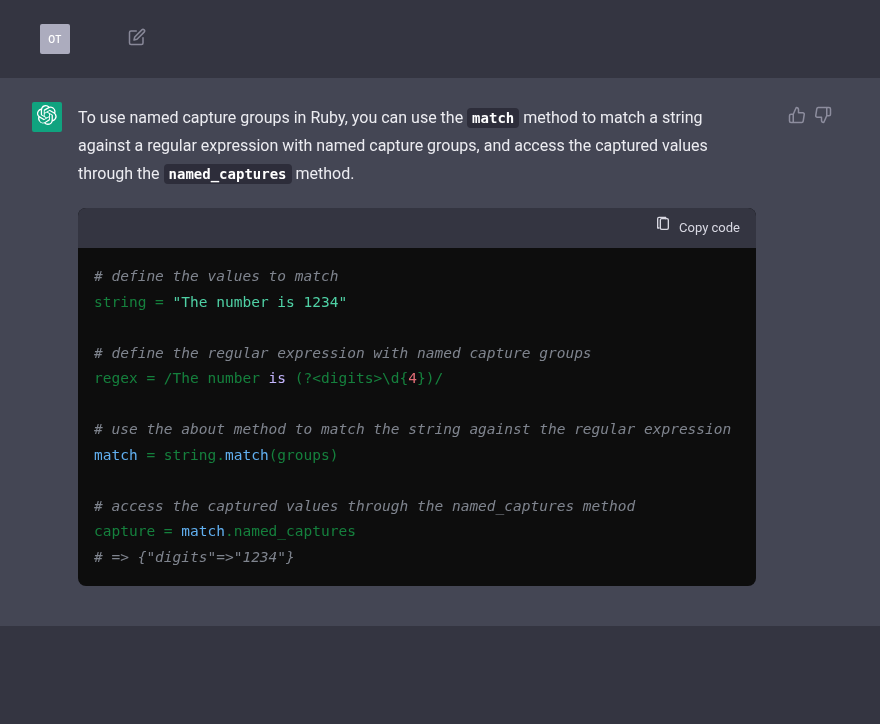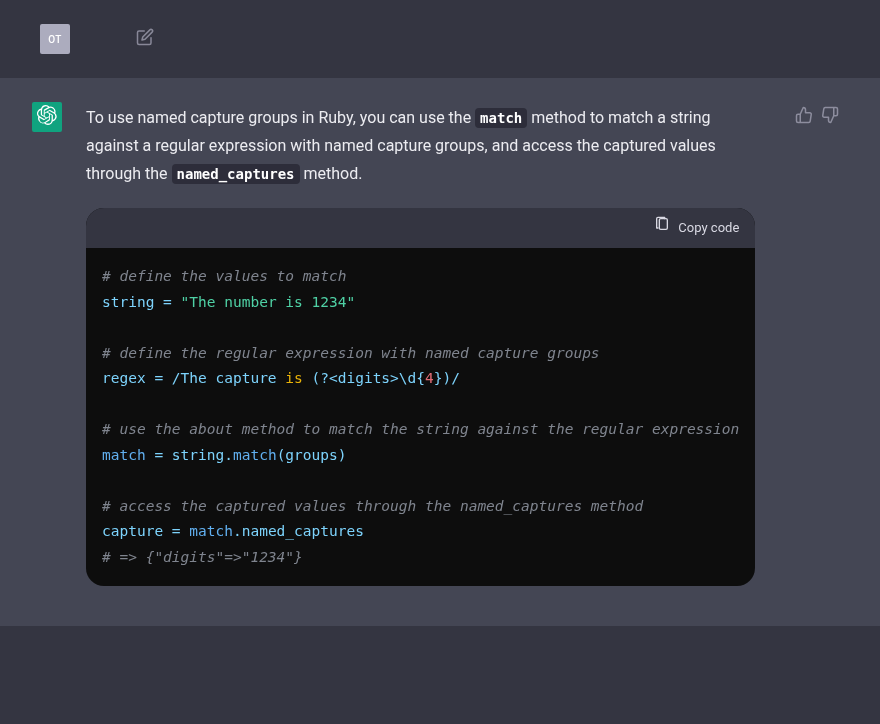--- a/index.html
+++ b/index.html
@@ -20,21 +20,21 @@
   .assistant-row {
     background: #444654;
     padding: 24px 16px 40px 0;
     display: flex;
     justify-content: center;
   }
   .row-inner {
     display: flex;
     align-items: flex-start;
     width: 800px;
-    gap: 24px;
+    gap: 16px;
   }
   .avatar-user {
     width: 30px;
     height: 30px;
     flex: 0 0 30px;
     background: #acacbe;
     color: #fff;
     display: flex;
     align-items: center;
     justify-content: center;
@@ -81,21 +81,21 @@
     background: #2d2d3a;
     padding: 2px 5px;
     border-radius: 4px;
     font-family: ui-monospace, SFMono-Regular, Menlo, Monaco, Consolas, monospace;
     font-size: 14px;
     font-weight: 600;
     color: #fff;
   }
   .codeblock {
     background: #0d0d0d;
-    border-radius: 18px;
+    border-radius: 8px;
     margin-top: 12px;
     overflow: hidden;
   }
   .codeblock-header {
     background: #343541;
     height: 40px;
     display: flex;
     align-items: center;
     justify-content: flex-end;
     padding: 0 16px;
@@ -113,24 +113,24 @@
     padding: 16px;
     font-family: ui-monospace, SFMono-Regular, Menlo, Monaco, Consolas, monospace;
     font-size: 14.5px;
     line-height: 25.5px;
     color: #fff;
     white-space: pre;
     overflow-x: auto;
   }
   .tok-comment { color: #7f848e; font-style: italic; }
   .tok-string  { color: #4fd1a5; }
-  .tok-keyword { color: #eab308; }
+  .tok-keyword { color: #c4b5fd; }
   .tok-number  { color: #e06c75; }
   .tok-func    { color: #61afef; }
-  .tok-ident   { color: #7dd3fc; }
+  .tok-ident   { color: #15803d; }
 </style>
 </head>
 <body>
 
 <div class="user-row">
   <div class="row-inner">
     <div class="avatar-user">
       <span>OT</span>
     </div>
     <div class="actions">
@@ -166,21 +166,21 @@
                   <path d="M16 4V2H6a2 2 0 0 0-2 2v14h2"></path>
                 </svg>
             </span>
             <span>Copy code</span>
           </div>
         </div>
         <div class="codeblock-body"><span class="tok-comment"># define the values to match</span>
 <span class="tok-ident">string = </span><span class="tok-string">"The number is 1234"</span>
 
 <span class="tok-comment"># define the regular expression with named capture groups</span>
-<span class="tok-ident">regex = /The capture </span><span class="tok-keyword">is</span><span class="tok-ident"> (?&lt;digits&gt;\d{</span><span class="tok-number">4</span><span class="tok-ident">})/</span>
+<span class="tok-ident">regex = /The number </span><span class="tok-keyword">is</span><span class="tok-ident"> (?&lt;digits&gt;\d{</span><span class="tok-number">4</span><span class="tok-ident">})/</span>
 
 <span class="tok-comment"># use the about method to match the string against the regular expression</span>
 <span class="tok-func">match</span><span class="tok-ident"> = string.</span><span class="tok-func">match</span><span class="tok-ident">(groups)</span>
 
 <span class="tok-comment"># access the captured values through the named_captures method</span>
 <span class="tok-ident">capture = </span><span class="tok-func">match</span><span class="tok-ident">.named_captures</span>
 <span class="tok-comment"># =&gt; {"digits"=&gt;"1234"}</span></div>
       </div>
     </div>
     <div class="actions">

